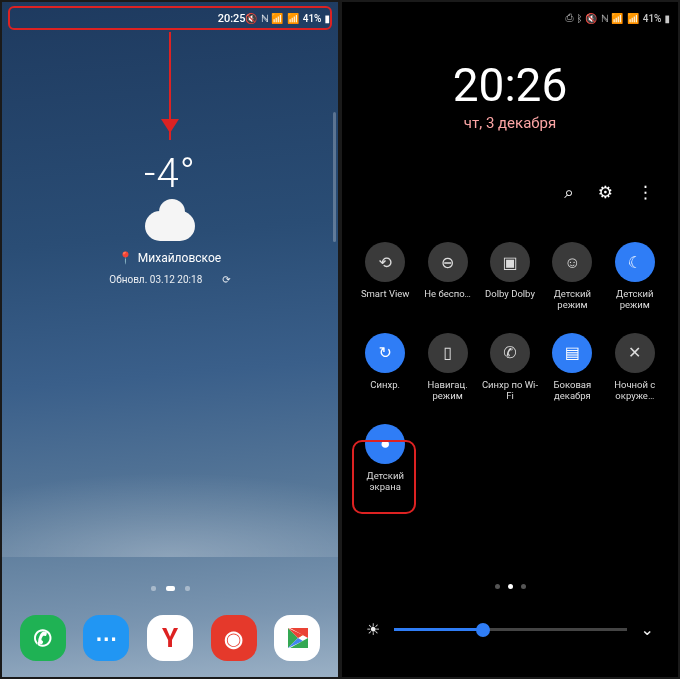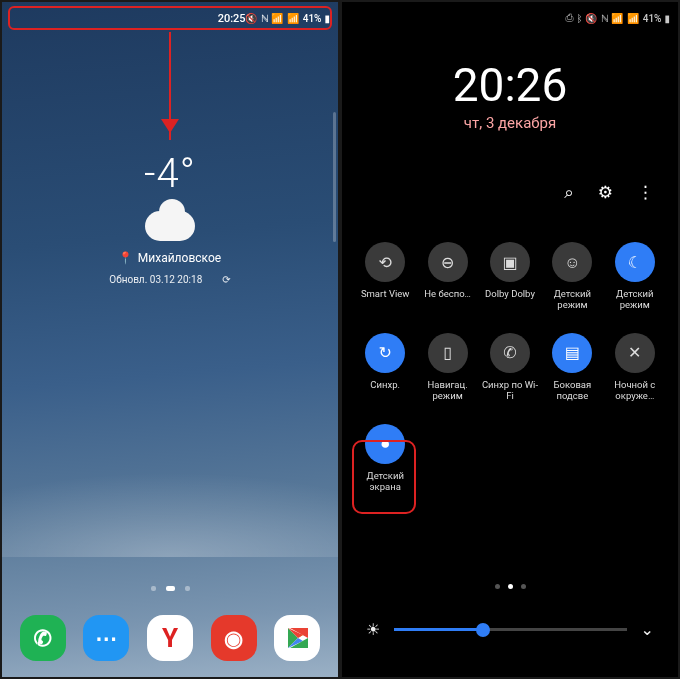--- a/index.html
+++ b/index.html
@@ -264,21 +264,21 @@
       <div class="qs">
         <div class="circ">▯</div>
         <div class="lbl">Навигац. режим</div>
       </div>
       <div class="qs">
         <div class="circ">✆</div>
         <div class="lbl">Синхр по Wi-Fi</div>
       </div>
       <div class="qs on">
         <div class="circ">▤</div>
-        <div class="lbl">Боковая подсве</div>
+        <div class="lbl">Боковая декабря</div>
       </div>
       <div class="qs">
         <div class="circ">✕</div>
         <div class="lbl">Ночной с окруже…</div>
       </div>
       <div class="qs on">
         <div class="circ">⏺</div>
         <div class="lbl">Детский экрана</div>
       </div>
     </div>

